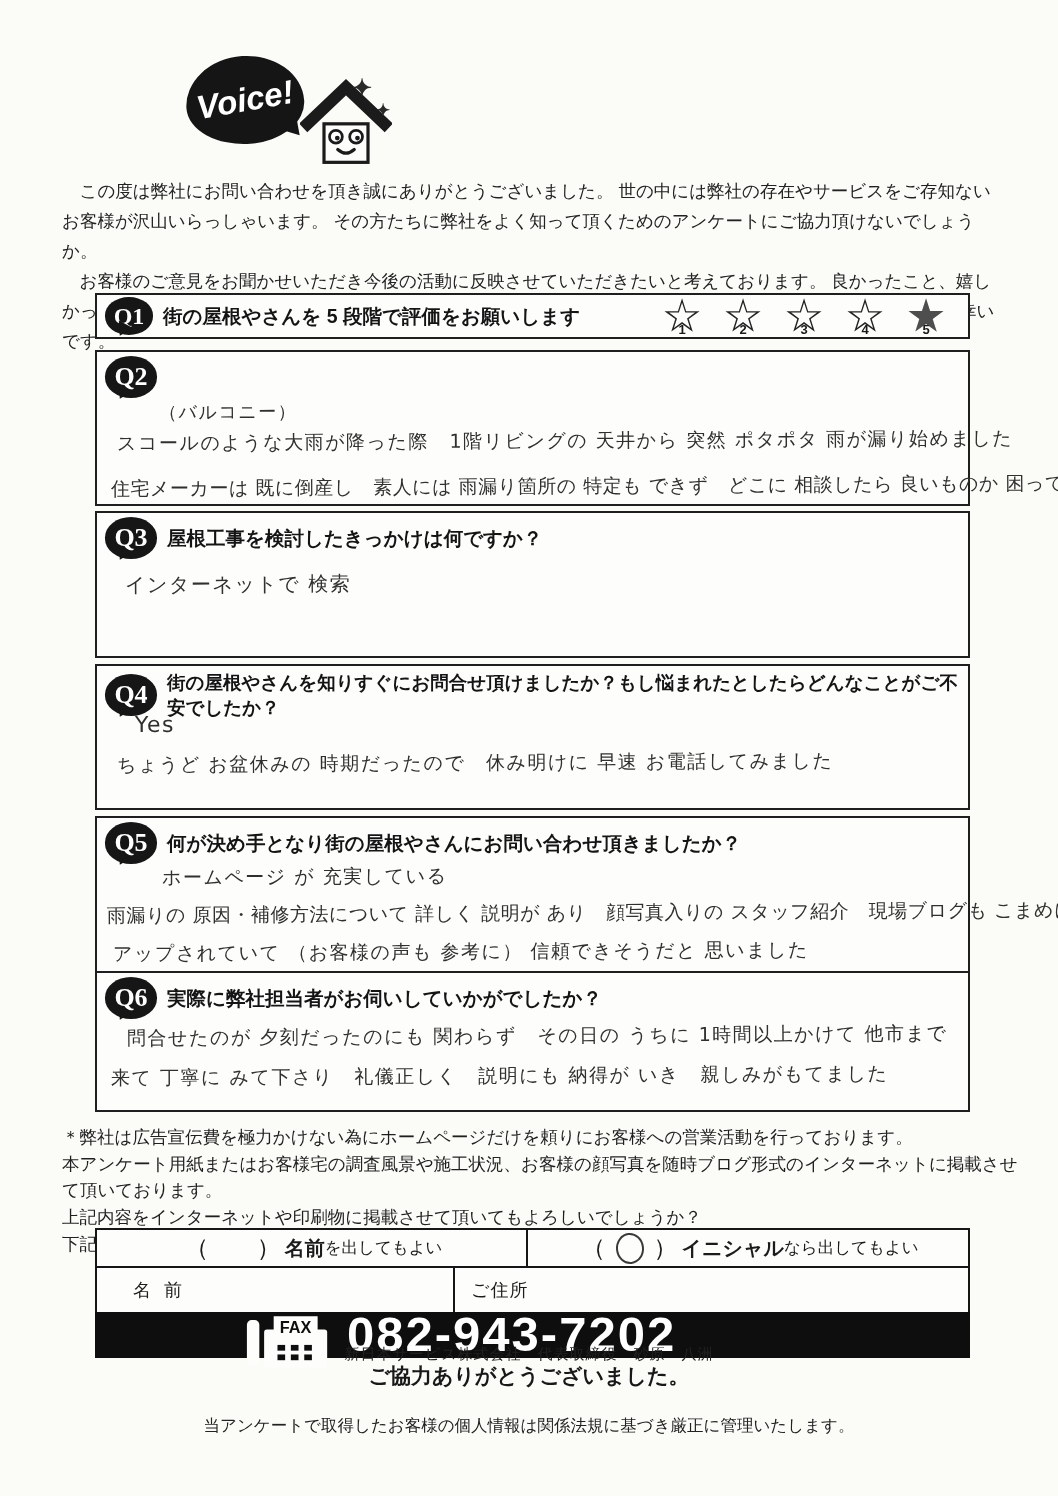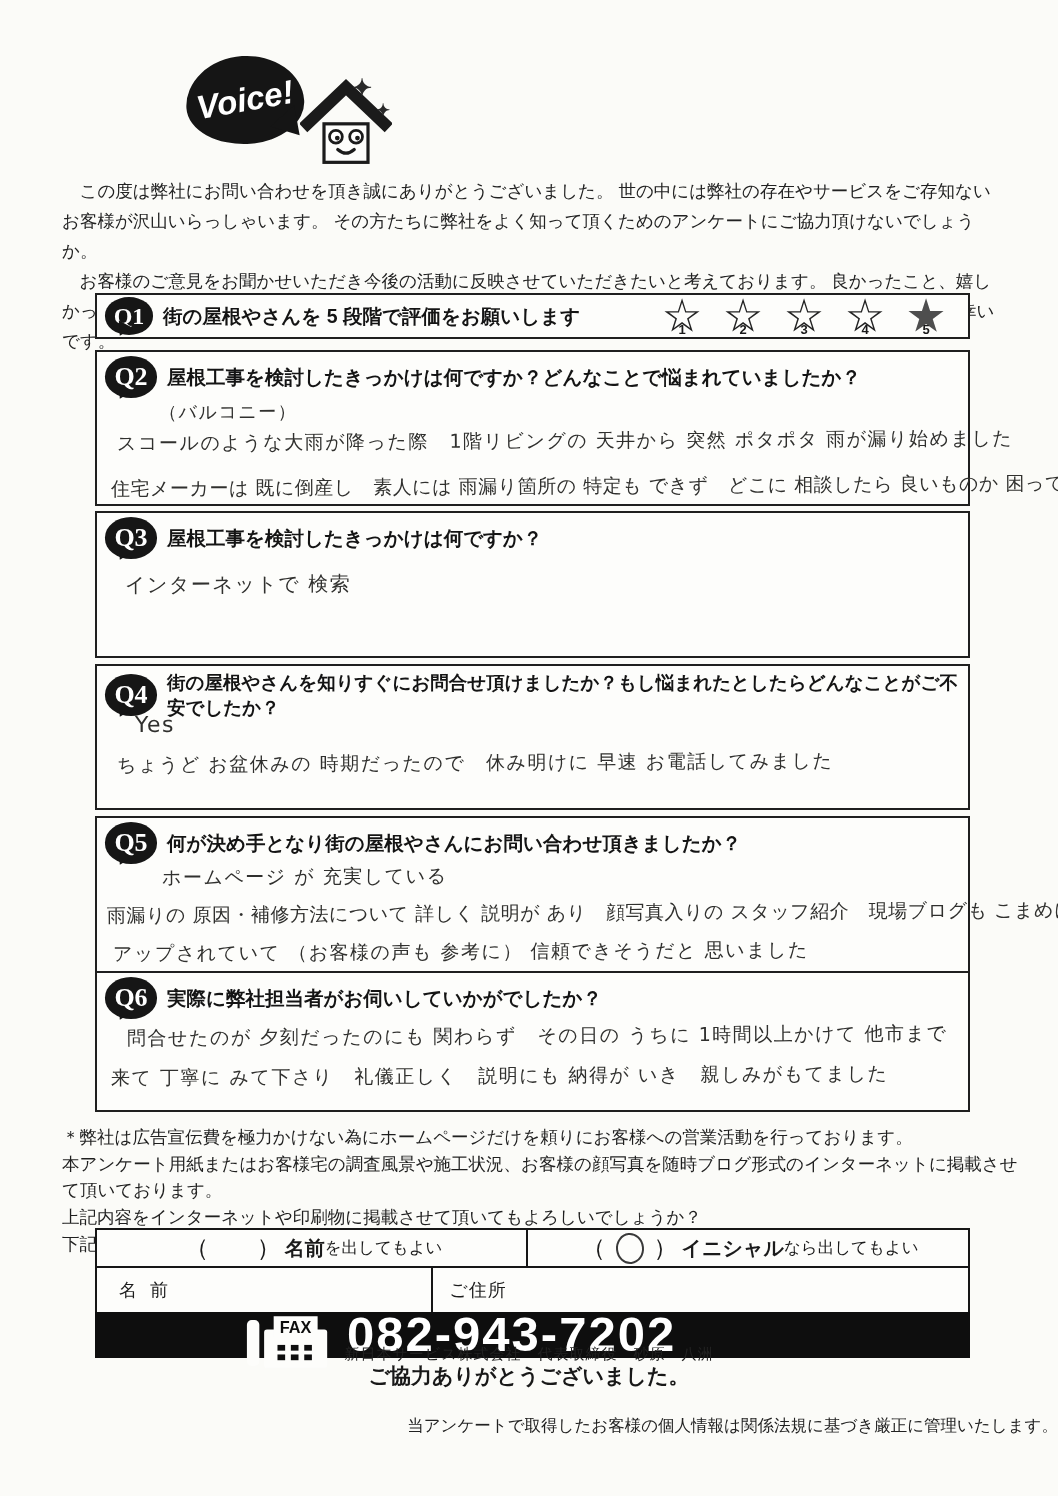--- a/index.html
+++ b/index.html
@@ -62,41 +62,41 @@
   .notes div{margin-bottom:1px;}
   
   .consent{position:absolute;left:95px;top:1228px;width:875px;box-sizing:border-box;
     border:2.5px solid #161616;background:#fdfdfb;}
   .consent .row{display:flex;}
   .consent .row1{height:36px;border-bottom:2.5px solid #161616;}
   .consent .row2{height:44px;}
   .consent .cell{display:flex;align-items:center;box-sizing:border-box;}
   .c-opt1{width:49.5%;border-right:2.5px solid #161616;justify-content:center;}
   .c-opt2{width:50.5%;justify-content:center;}
-  .c-name{width:38.6%;border-right:2.5px solid #161616;padding-left:22px;}
+  .c-name{width:38.6%;border-right:2.5px solid #161616;margin-left:36px;}
   .c-addr{width:61.4%;padding-left:16px;}
   .paren{font-size:24px;font-weight:normal;padding:0 4px;}
   .opt-bold{font-size:20px;font-weight:900;}
   .opt-rest{font-size:16.5px;}
   .field-label{font-size:18px;letter-spacing:4px;color:#1c1c1c;}
   .circle-mark{display:none;width:24px;height:27px;border:2.5px solid #3a3a3a;
     border-radius:50%;margin:0 6px;transform:rotate(-6deg);}
   .circle-mark.show{display:inline-block;}
   
   .fax-bar{position:absolute;left:95px;top:1312px;width:875px;height:46px;
     background:#0e0e0e;}
   .fax-icon{position:absolute;left:150px;top:2px;}
   .fax-number{position:absolute;left:252px;top:-6px;color:#fff;font-size:49px;
     font-weight:900;letter-spacing:2px;font-family:"Liberation Sans",sans-serif;}
   
   .thanks{position:absolute;left:0;top:1362px;width:1058px;text-align:center;
     font-size:21px;font-weight:900;color:#181818;}
   .company{position:absolute;left:0;top:1345px;width:1058px;text-align:center;
     font-size:15px;color:#222;letter-spacing:1px;}
-  .privacy{position:absolute;left:0;top:1415px;width:1058px;text-align:right;
+  .privacy{position:absolute;left:0;top:1415px;width:1058px;text-align:center;
     font-size:16.5px;color:#222;}
 </style>
 </head>
 <body>
 
 <div class="page">
 
   <div class="voice-bubble">
     <span class="voice-text">Voice!</span>
   </div>
@@ -144,21 +144,20 @@
             <span class="star-glyph filled">★</span>
             <span class="star-num">5</span>
           </span>
         </span>
     </div>
   </div>
 
   <div class="qbox" style="top:350px;height:156px;">
     <div class="qhead">
       <span class="qbadge">Q2</span>
-      <span class="qtitle">屋根工事を検討したきっかけは何ですか？どんなことで悩まれていましたか？</span>
     </div>
     <div class="hand" style="left:62px;top:48px;font-size:18px;">（バルコニー）</div>
     <div class="hand" style="left:20px;top:76px;font-size:19px;">スコールのような大雨が降った際　1階リビングの 天井から 突然 ポタポタ 雨が漏り始めました</div>
     <div class="hand" style="left:14px;top:121px;font-size:19px;letter-spacing:0.5px;">住宅メーカーは 既に倒産し　素人には 雨漏り箇所の 特定も できず　どこに 相談したら 良いものか 困っていました</div>
   </div>
 
   <div class="qbox" style="top:511px;height:147px;">
     <div class="qhead">
       <span class="qbadge">Q3</span>
       <span class="qtitle">屋根工事を検討したきっかけは何ですか？</span>

